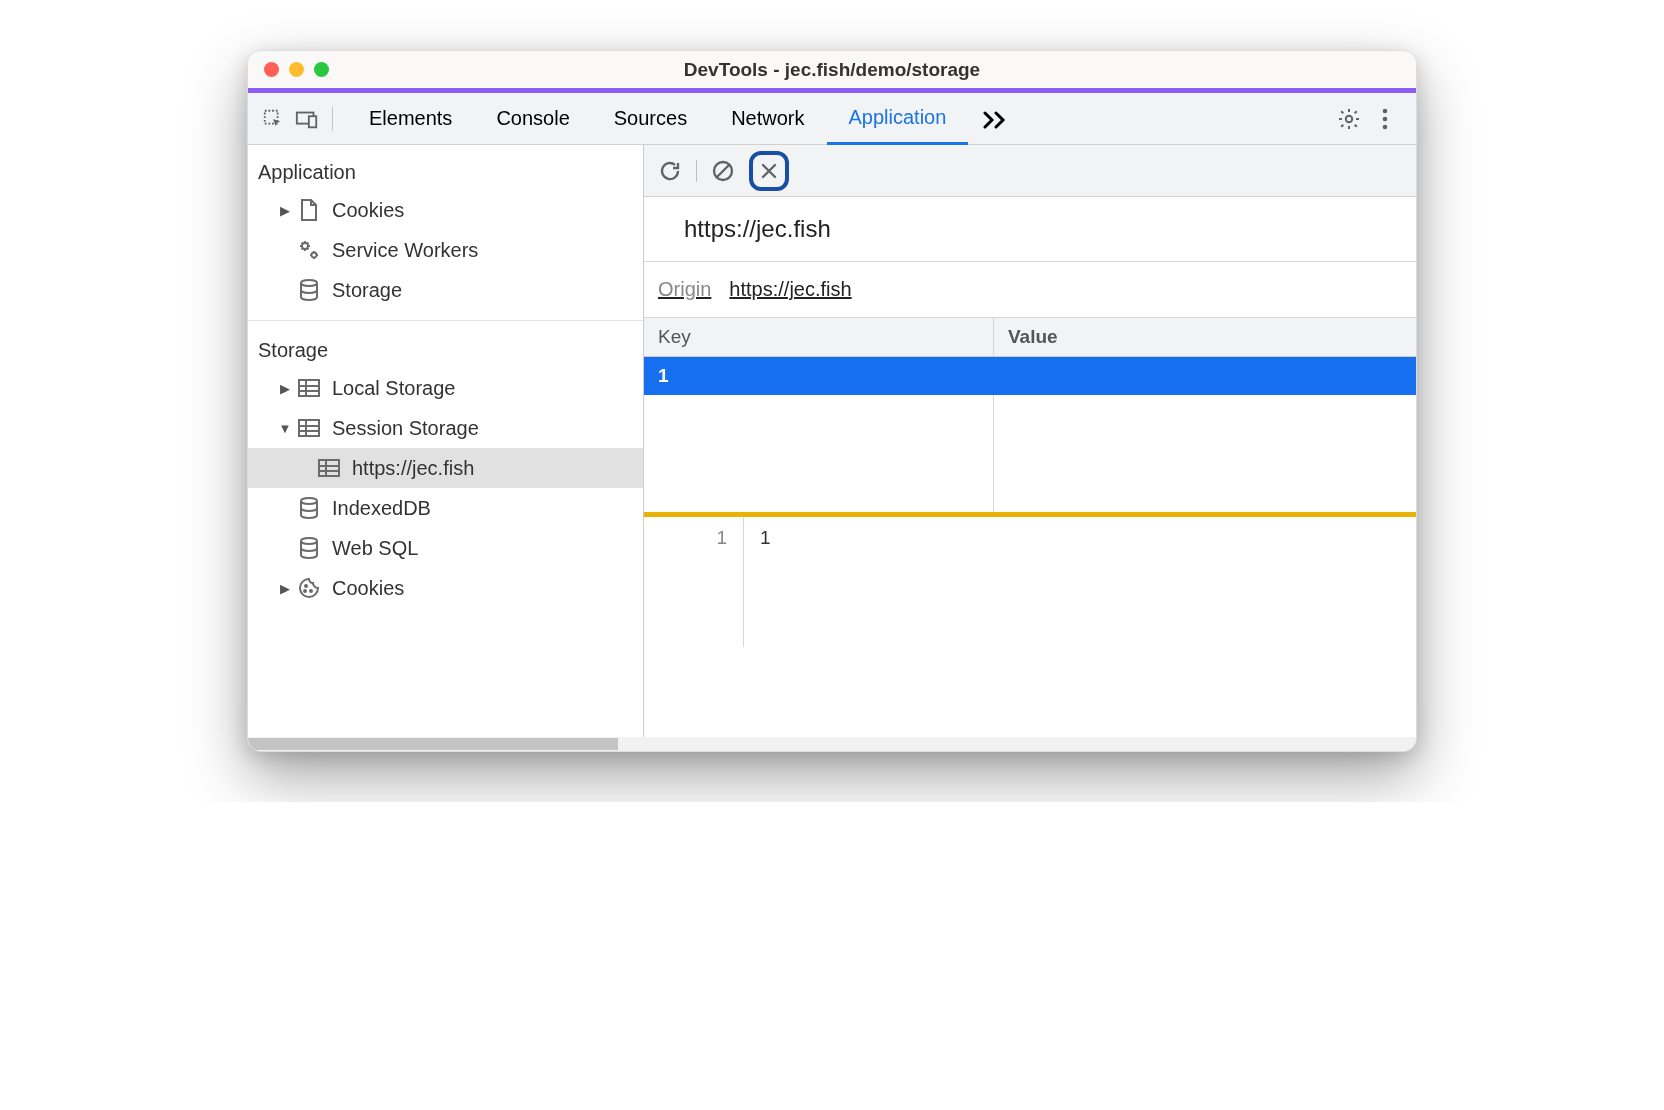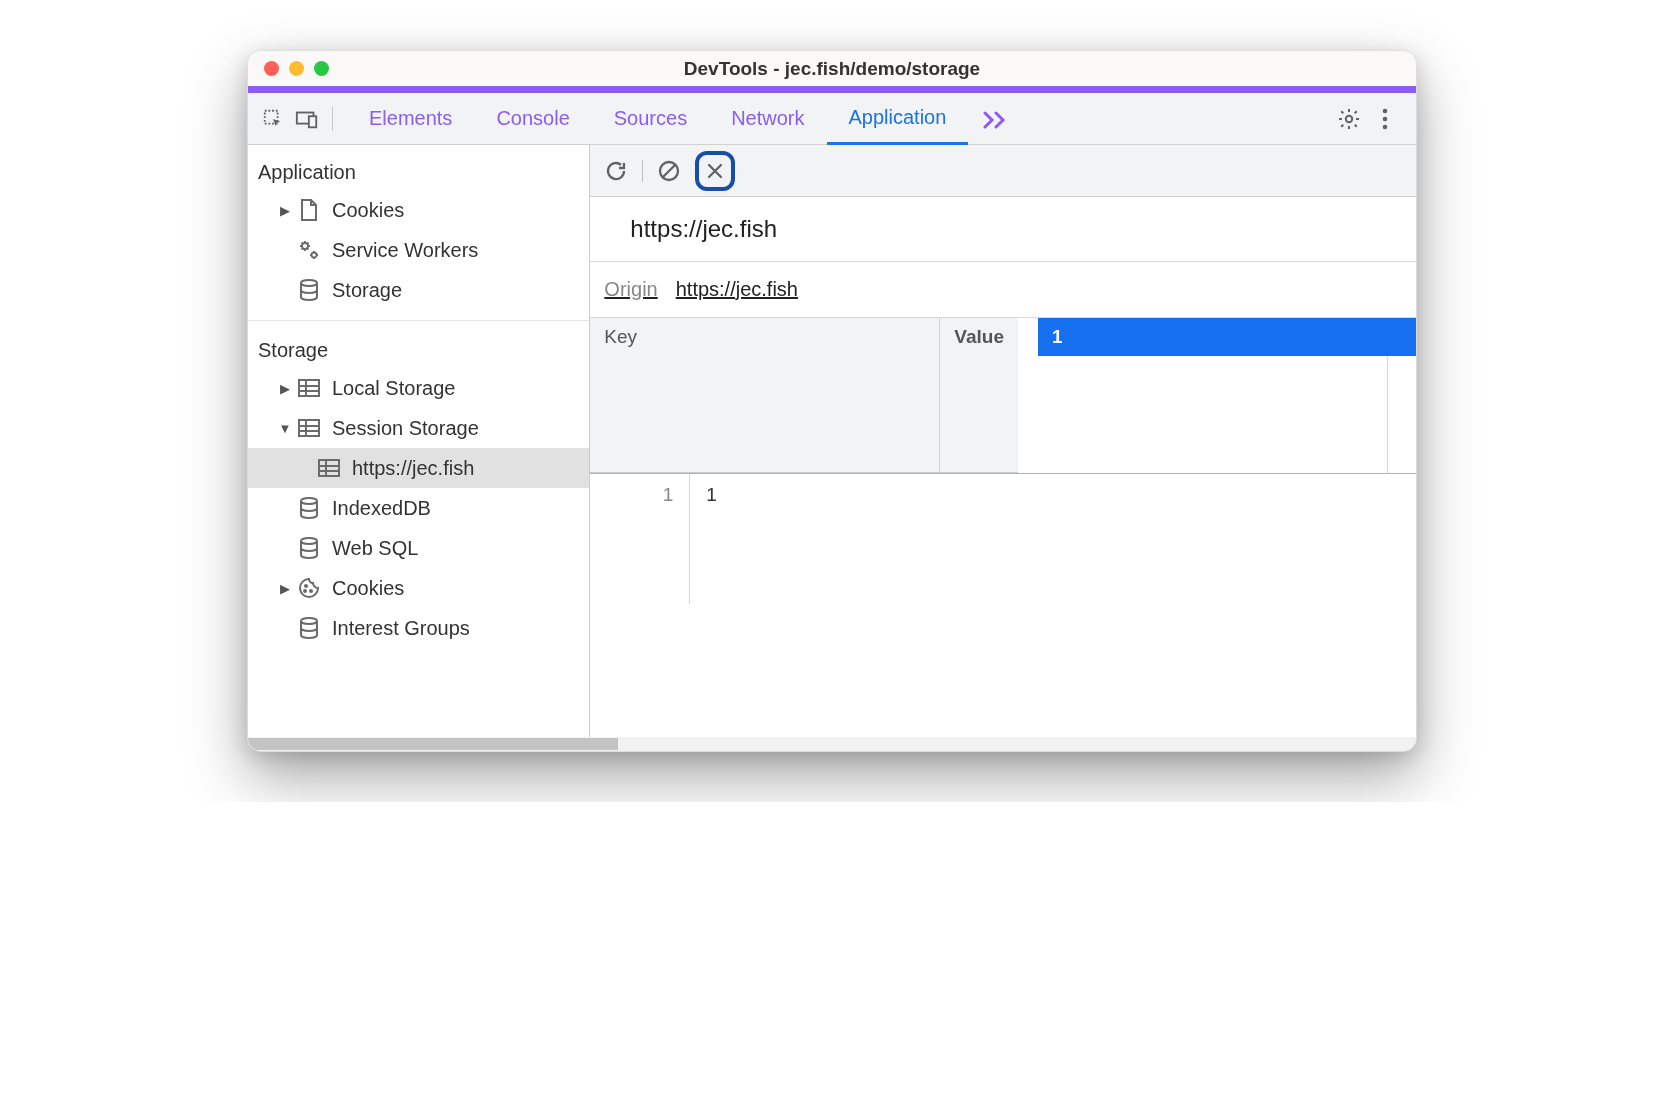--- a/index.html
+++ b/index.html
@@ -17,21 +17,21 @@
   border-radius: 14px;
   box-shadow: 0 25px 60px rgba(0,0,0,0.35), 0 5px 20px rgba(0,0,0,0.15);
   overflow: hidden;
   border: 1px solid #ddd;
 }
 .titlebar {
   height: 42px;
   background: #faf9f7;
   display: flex;
   align-items: center;
-  border-bottom: 7px solid #8b5cf6;
+  border-bottom: 5px solid #8b5cf6;
   position: relative;
 }
 .traffic { display:flex; gap:10px; position:absolute; left:16px; }
 .dot { width:15px; height:15px; border-radius:50%; }
 .dot.red{background:#ff5f57;}
 .dot.yellow{background:#febc2e;}
 .dot.green{background:#28c840;}
 .titlebar-title {
   flex:1; text-align:center; font-size:19px; font-weight:600; color:#333;
 }
@@ -44,21 +44,21 @@
   padding: 0 8px;
 }
 .tb-btn {
   width:34px; height:34px; display:flex; align-items:center; justify-content:center;
   color:#5f6368; border-radius:4px;
 }
 .tb-sep { width:1px; height:24px; background:#c6c6c6; margin:0 8px; }
 .tabs { display:flex; align-items:center; gap:0; flex:1; margin-left:6px;}
 .tab {
   padding: 0 22px; height:68px; display:flex; align-items:center;
-  font-size:20px; color:#8b5cf6; cursor:pointer;
+  font-size:20px; color:#000000; cursor:pointer;
 }
 .tab.active { color:#1a73e8; border-bottom:3px solid#1a73e8; height:52px;}
 .right-tools { display:flex; align-items:center; gap:2px; margin-right:6px;}
 
 .content { display:flex; height:592px; }
 .sidebar {
   width: 396px; border-right:1px solid #ccc;
   overflow-y:auto; padding:8px 0; position:relative;
 }
 .sidebar::-webkit-scrollbar { width:14px; }
@@ -101,21 +101,21 @@
 .vsep { width:1px; height:22px; background:#bfbfbf;}
 .highlight-ring {
   border:4px solid #174ea6; border-radius:12px; padding:2px;
   display:flex; align-items:center; justify-content:center;
 }
 
 .heading-row { padding:18px 0 18px 40px; font-size:24px; color:#222; border-bottom:1px solid #d8d8d8;}
 .origin-row { padding:16px 0 16px 14px; font-size:20px; color:#222; border-bottom:1px solid #d8d8d8; display:flex; gap:18px;text-decoration:underline;}
 .origin-row .lbl { color:#888; }
 
-.table { display:flex; border-bottom:1px solid #eab308;gap:20px;}
+.table { display:flex; flex-direction:column; border-bottom:5px solid #eab308;}
 .thead, .trow { display:flex; }
 .thead { background:#f1f3f4; border-bottom:1px solid #ccc; }
 .cell {
   padding:8px 14px; font-size:19px; border-right:1px solid #d6d6d6;
 }
 .cell.key { flex:0 0 350px; }
 .cell.val { flex:1; border-right:none;font-weight:bold; }
 .thead .cell { color:#555; }
 .trow.selected .cell { background:#166fef; color:#fff; }
 .trow.selected .cell.key { border-right:1px solid rgba(255,255,255,.35);}
@@ -299,31 +299,20 @@
             <path d="M21 12a9 9 0 1 1-9-9c0 2 1.5 4 4 4 0 2.5 2 5 5 5z"></path>
             <circle cx="9" cy="10" r="1" fill="currentColor"></circle>
               <circle cx="8" cy="15" r="1" fill="currentColor"></circle>
               <circle cx="14" cy="15" r="1" fill="currentColor"></circle>
           </svg>
         </span>
         <span>Cookies</span>
       </div>
 
 
-      <div class="tree-item indent1">
-        <span class="arrow spacer">▶</span>
-        <span class="icon">
-          <svg width="22" height="24" viewBox="0 0 22 24" fill="none" stroke="currentColor" stroke-width="2">
-            <ellipse cx="11" cy="5" rx="8" ry="3"></ellipse>
-              <path d="M3 5v7c0 1.7 3.6 3 8 3s8-1.3 8-3V5"></path>
-              <path d="M3 12v7c0 1.7 3.6 3 8 3s8-1.3 8-3v-7"></path>
-          </svg>
-        </span>
-        <span>Interest Groups</span>
-      </div>
 
     </div>
 
     <div class="main">
       <div class="action-bar">
         <div class="btn">
           <svg width="24" height="24" viewBox="0 0 24 24" fill="none" stroke="currentColor" stroke-width="2.3">
             <path d="M20 12a8 8 0 1 1-3-6.2"></path>
               <path d="M20 4v5h-5"></path>
           </svg>

